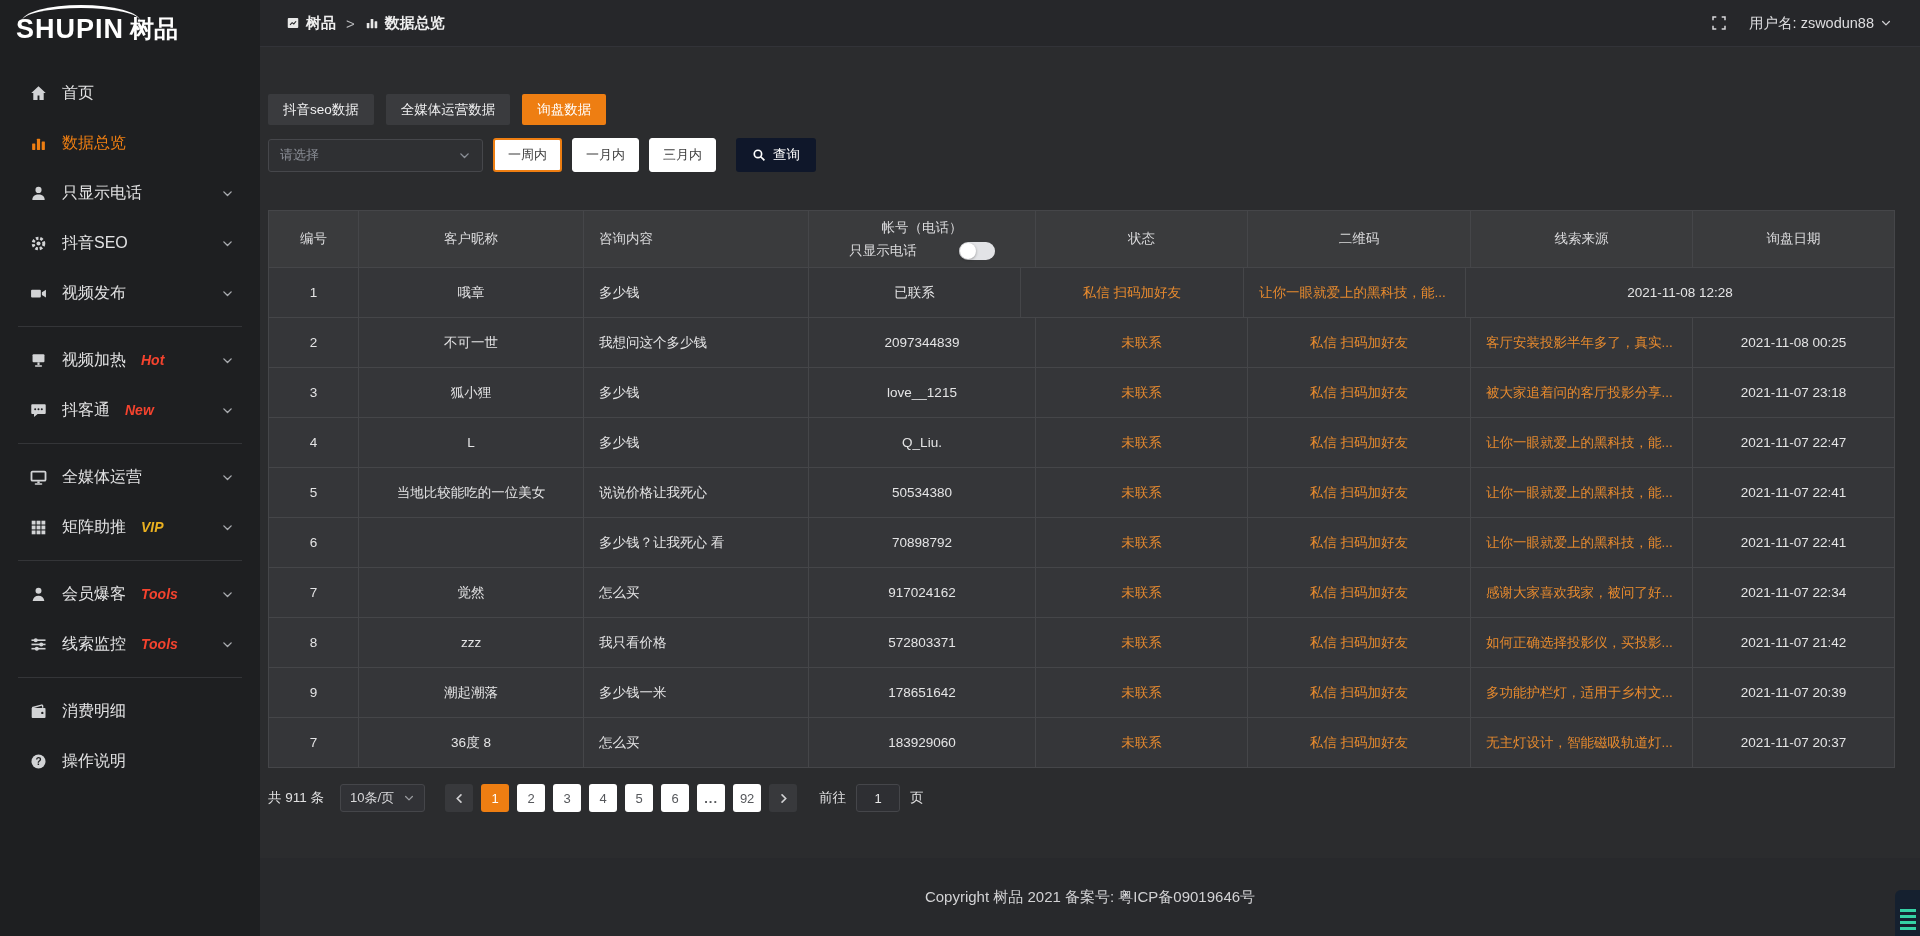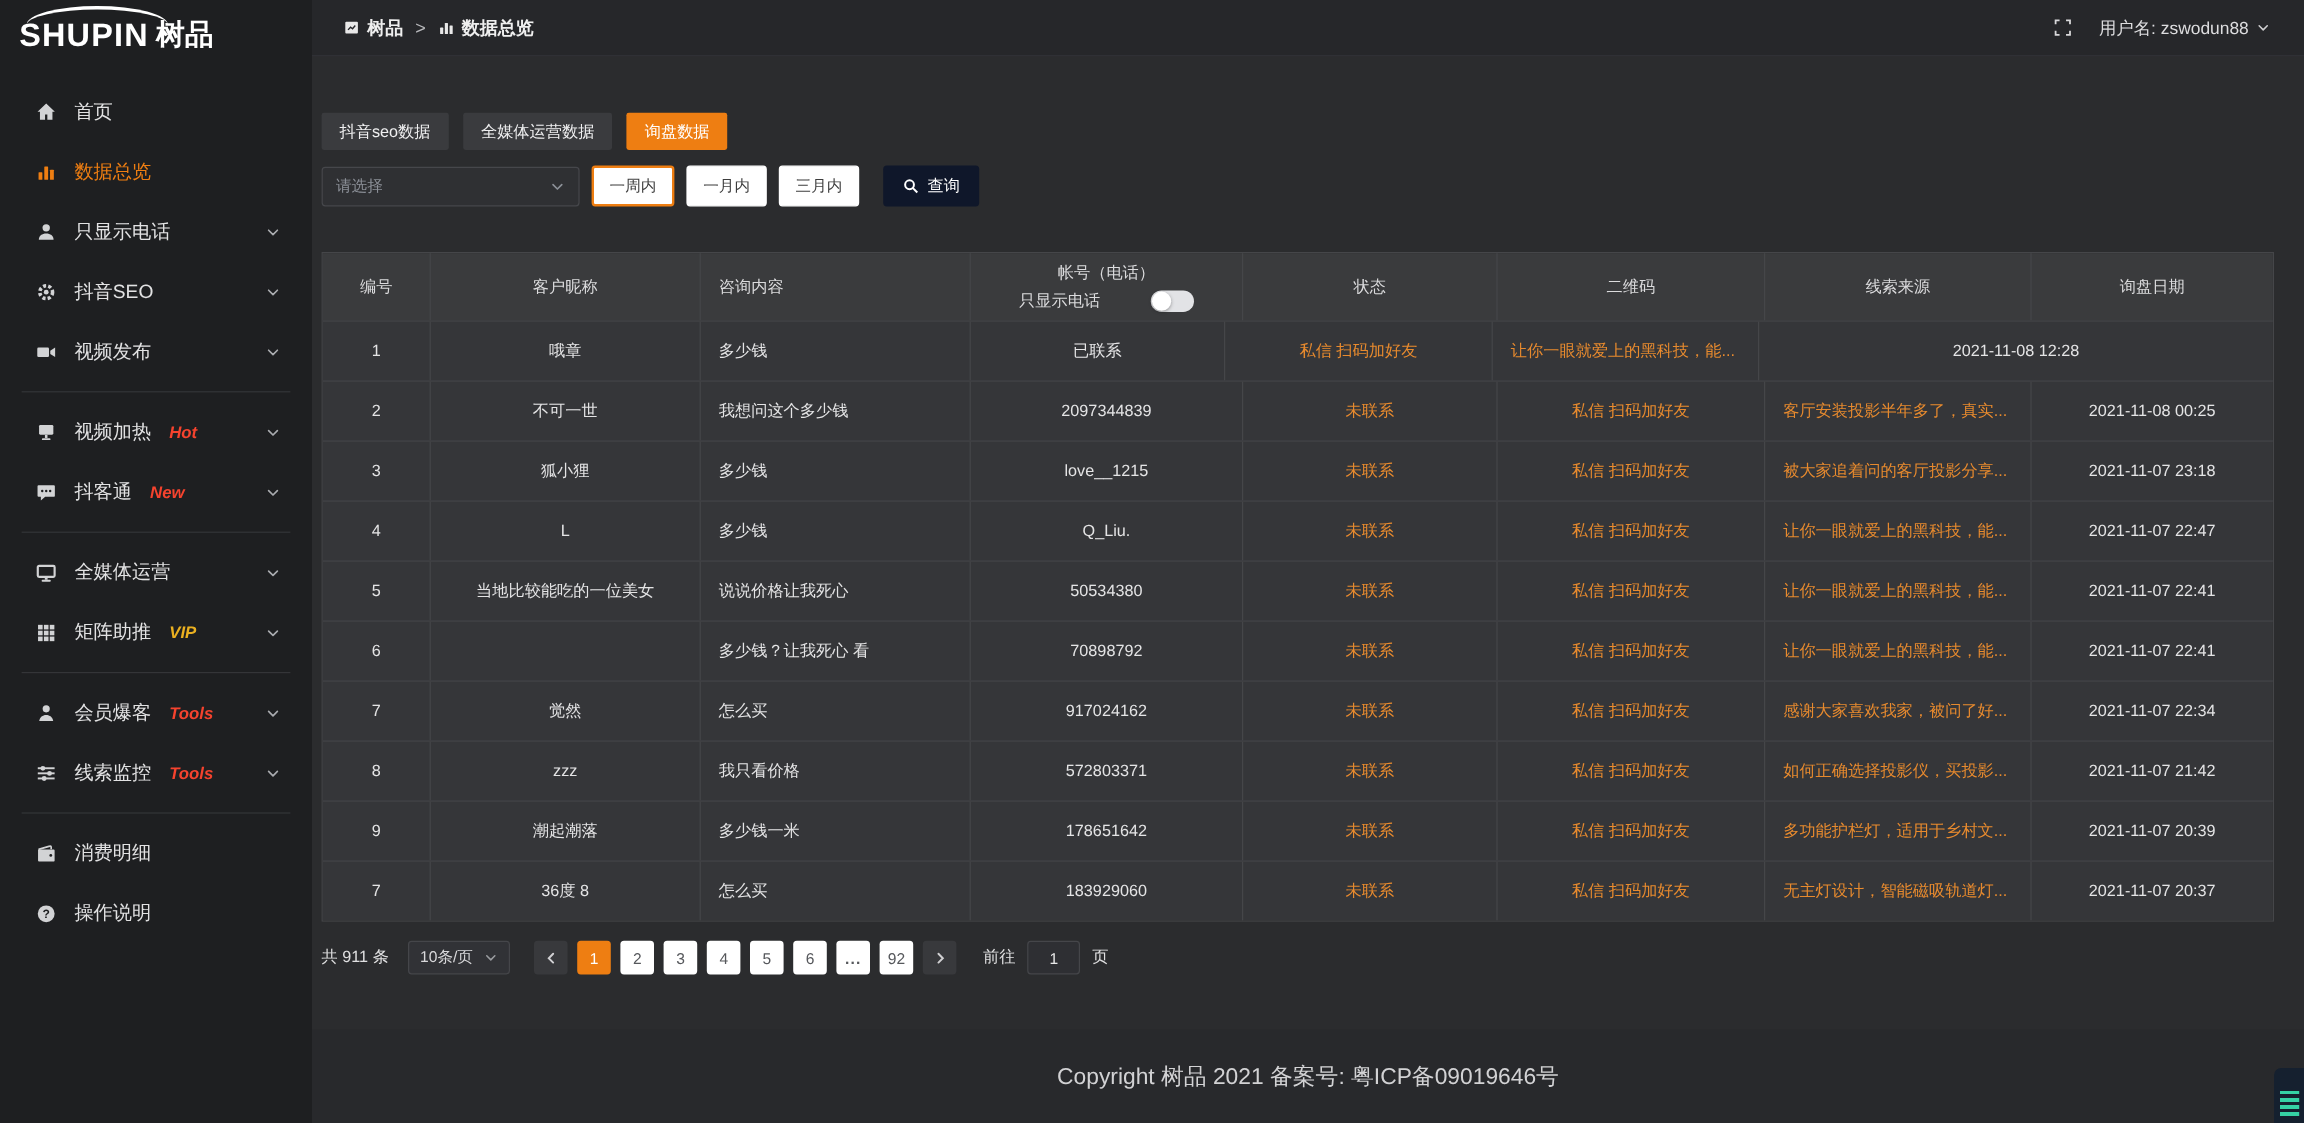--- a/index.html
+++ b/index.html
@@ -97,21 +97,21 @@
               border-radius:3px; font-size:13px; cursor:pointer; font-family:inherit; }
   .page-btn.active { background:#EE7E12; color:#fff; }
   .page-btn.dots { font-weight:bold; letter-spacing:1px; }
   .pg-goto-label { margin-left:22px; margin-right:10px; }
   .pg-goto-input { width:44px; height:28px; background:#2e2f33; border:1px solid #45464a;
                    border-radius:3px; color:#e8e8e9; text-align:center; font-size:13px; font-family:inherit; }
   .pg-goto-suffix { margin-left:10px; }
 
   
   .footer { margin-top:auto; height:78px; background:#28292c; display:flex; align-items:center;
-            justify-content:center; color:#d2d2d4; font-size:19px; flex-shrink:0; }
+            justify-content:center; color:#d2d2d4; font-size:15px; flex-shrink:0; }
 
   
   .corner-widget { position:fixed; right:0; bottom:0; width:25px; height:46px; background:#15202f;
                    border-radius:6px 0 0 0; display:flex; align-items:flex-end; justify-content:center;
                    padding:5px 3px; cursor:pointer; }
   .corner-stripes { width:16px; height:22px;
                     background:repeating-linear-gradient(to bottom,#35d1a5 0 3px,transparent 3px 6px); }
 
   [data-icon] svg { width:100%; height:100%; display:block; }
 </style>

